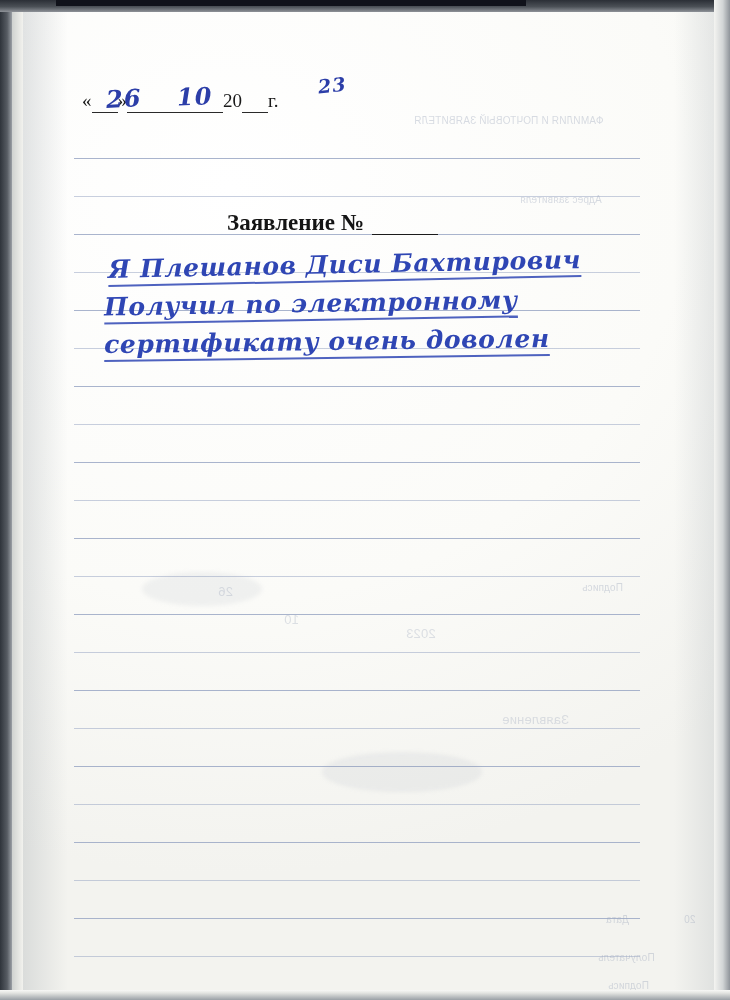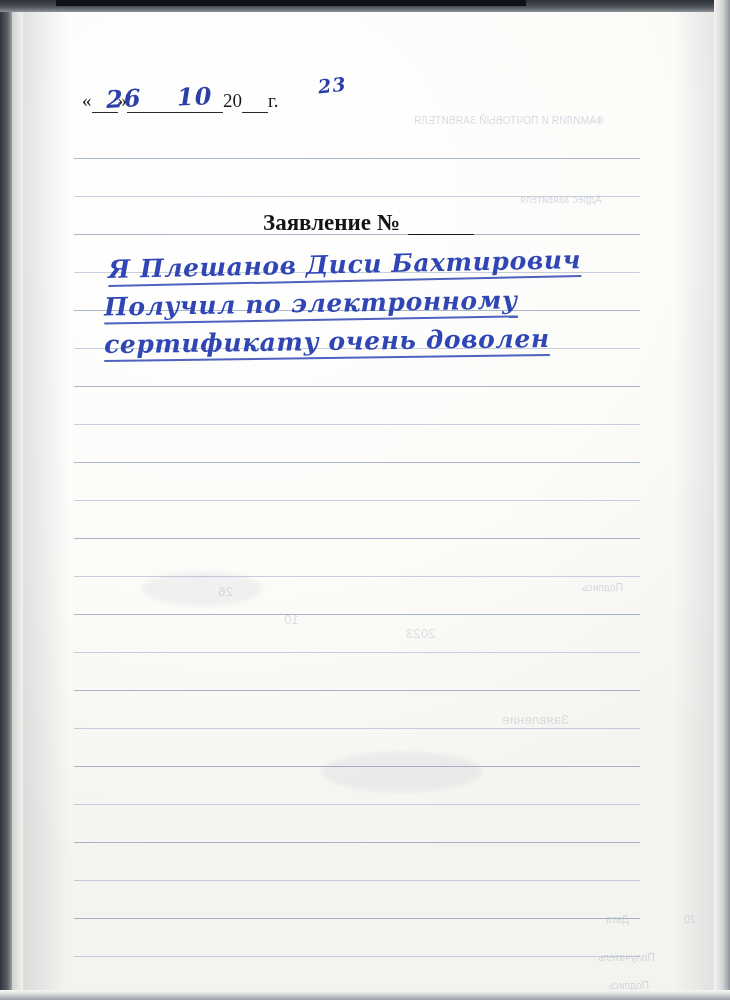--- a/index.html
+++ b/index.html
@@ -158,21 +158,20 @@
     transform: rotate(-6deg);
   }
 
   .title {
     position: absolute;
     left: 205px; top: 196px;
     font-size: 23px;
     font-weight: 700;
     color: #141414;
     white-space: nowrap;
-    margin-left: 36px;
   }
   .title .numline {
     display: inline-block;
     border-bottom: 1.5px solid #1b1b1b;
     width: 66px;
     margin-left: 8px;
     vertical-align: 2px;
   }
 
   

